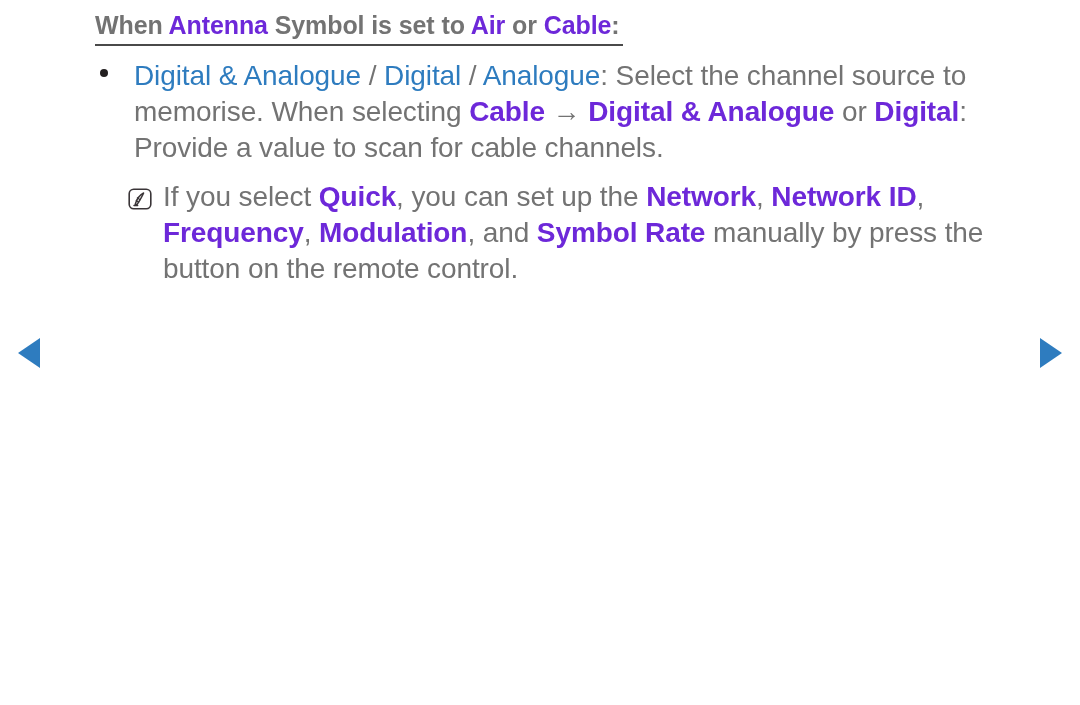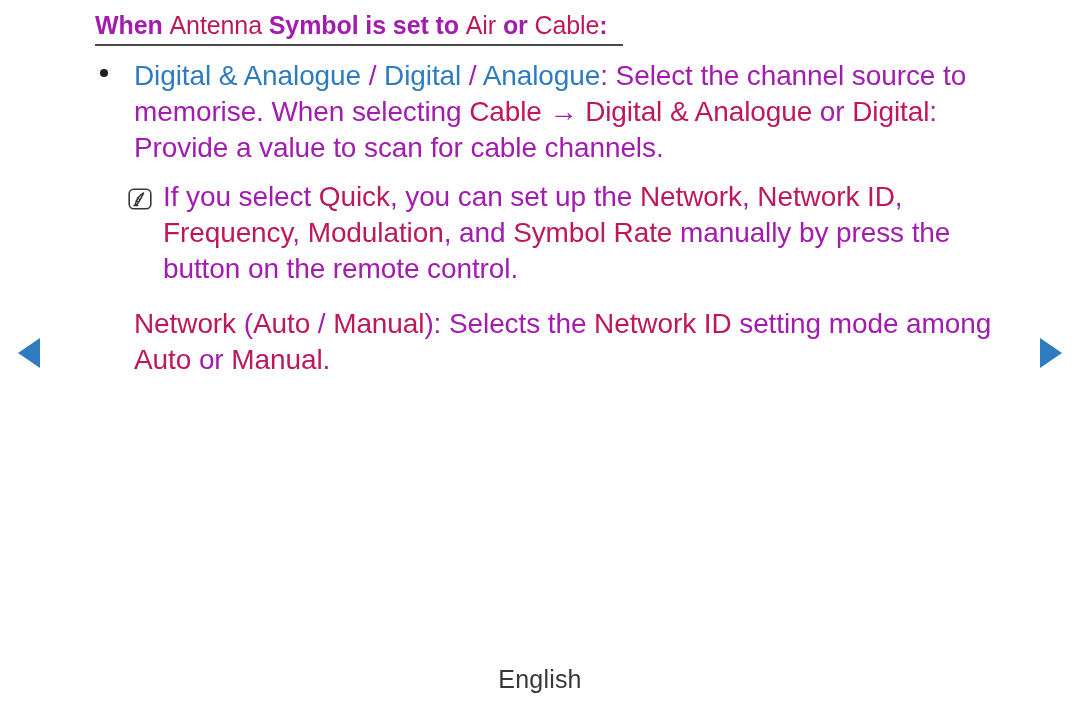--- a/index.html
+++ b/index.html
@@ -93,25 +93,25 @@
   .plain-item {
     padding-left: 39px;
     margin-top: 12px;
   }
 
   
   .kw {
     color: #2e7cbf;
   }
   .kw-b {
-    color: #be185d;
-    font-weight: normal;
+    color: #6d28d9;
+    font-weight: bold;
   }
   .dk {
-    color: #a21caf;
+    color: #737373;
   }
 
   
   .nav-arrow {
     position: absolute;
     top: 334px;
     width: 38px;
     height: 38px;
     display: flex;
     align-items: center;
@@ -170,28 +170,24 @@
         <svg viewBox="0 0 24 22" width="24" height="22" aria-hidden="true">
           <rect x="1.2" y="1.2" width="21.6" height="19.6" rx="4.5" ry="4.5" fill="none" stroke="#3a3538" stroke-width="1.6"></rect>
           <path d="M7.2 16.4 C8.6 11.2 11.4 7.2 15.6 5.0 C14.4 8.0 12.0 12.0 9.2 16.4 Z" fill="none" stroke="#3a3538" stroke-width="1.5" stroke-linejoin="round"></path>
           <path d="M9.0 9.6 L12.4 12.0 M7.9 12.3 L11.1 14.6" fill="none" stroke="#3a3538" stroke-width="1.2"></path>
           <path d="M6.0 17.6 L9.6 17.6" stroke="#3a3538" stroke-width="1.5" stroke-linecap="round"></path>
         </svg>
       </span>
       <div class="para"><span class="dk">If you select </span><span class="kw-b">Quick</span><span class="dk">, you can set up the </span><span class="kw-b">Network</span><span class="dk">, </span><span class="kw-b">Network ID</span><span class="dk">, </span><span class="kw-b">Frequency</span><span class="dk">, </span><span class="kw-b">Modulation</span><span class="dk">, and </span><span class="kw-b">Symbol Rate</span><span class="dk"> manually by press the button on the remote control.</span></div>
     </div>
 
-    <div class="plain-item">
-      <div class="para"><span class="kw-b">Network</span><span class="dk"> (</span><span class="kw-b">Auto</span><span class="dk"> / </span><span class="kw-b">Manual</span><span class="dk">): Selects the </span><span class="kw-b">Network ID</span><span class="dk"> setting mode among </span><span class="kw-b">Auto</span><span class="dk"> or </span><span class="kw-b">Manual.</span></div>
-    </div>
 
   </div>
 
   <div class="nav-arrow nav-prev">
     <span class="tri tri-left"></span>
   </div>
   <div class="nav-arrow nav-next">
     <span class="tri tri-right"></span>
   </div>
 
-  <div class="footer">English</div>
 
 </div>
 
 </body></html>

